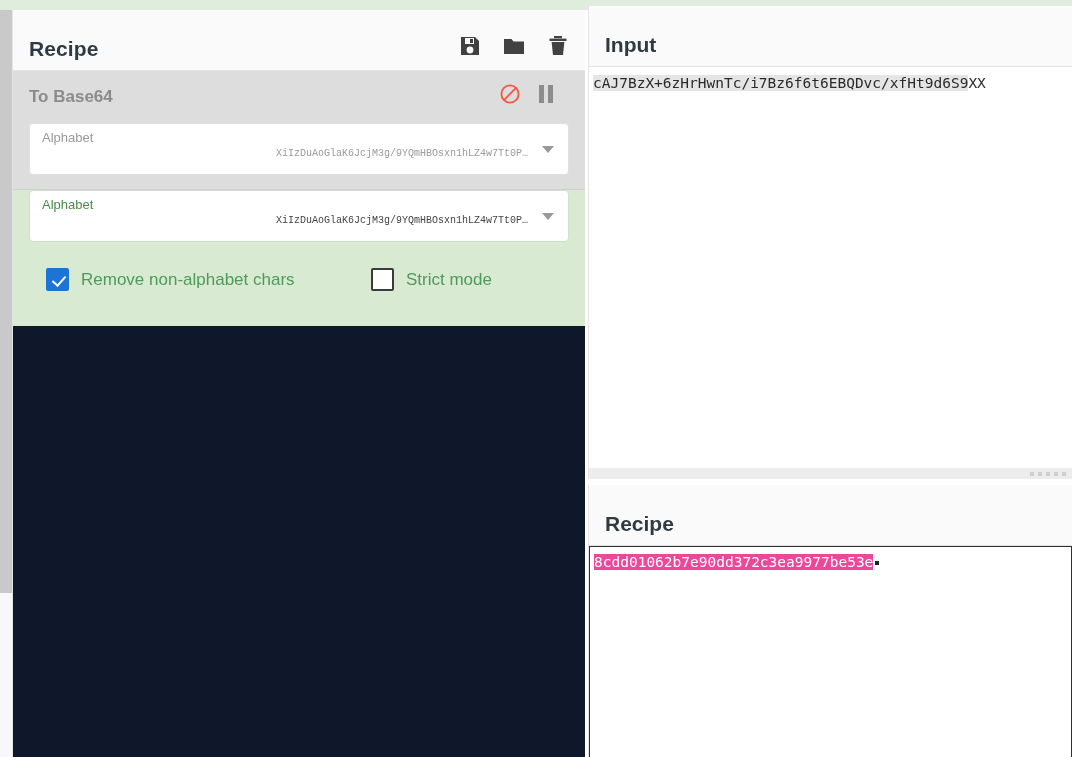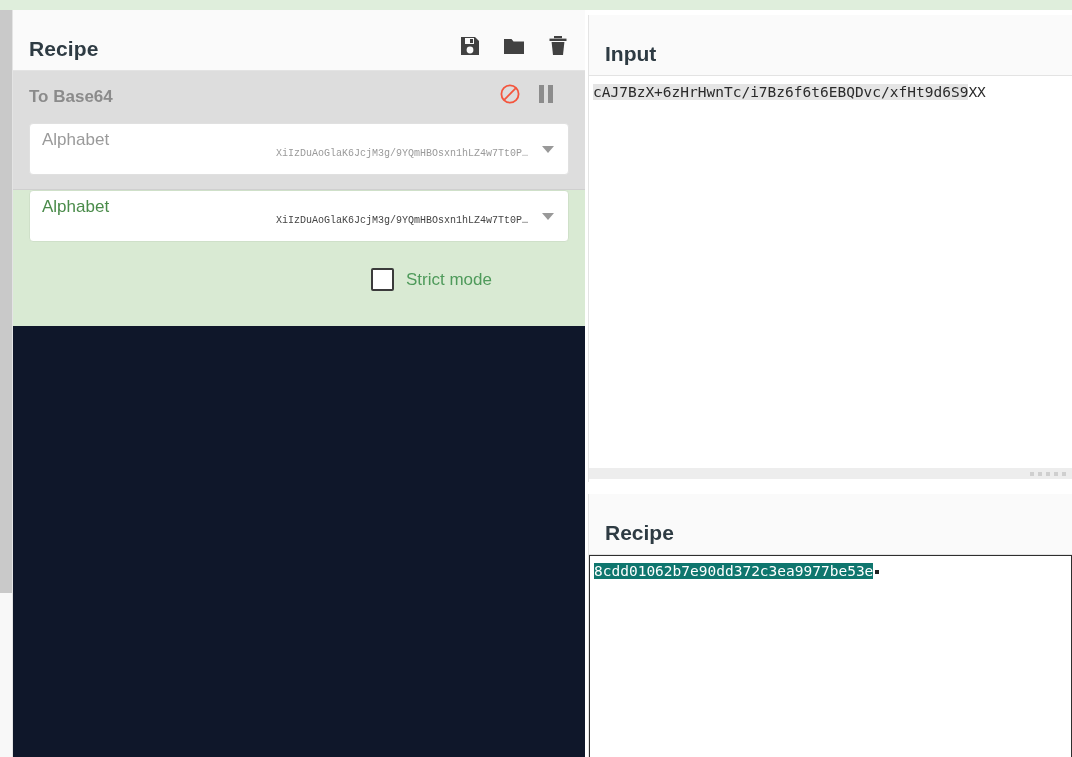--- a/index.html
+++ b/index.html
@@ -145,21 +145,21 @@
     border: 1px solid #e0e0e0;
     border-radius: 4px;
     height: 52px;
     margin-bottom: 14px;
     box-sizing: border-box;
   }
   .op.active .arg-field { border-color: #cfe0c9; }
   .arg-label {
     position: absolute;
     left: 12px; top: 6px;
-    font-size: 17px;
+    font-size: 13px;
   }
   .op.disabled .arg-label { color: #9a9a9a; }
   .op.active   .arg-label { color: #4a8b4a; }
   .arg-value {
     position: absolute;
     left: 12px; top: 24px;
     right: 40px;
     font-family: Liberation Mono, monospace;
     font-size: 10px;
     color: #9a9a9a;
@@ -214,21 +214,21 @@
     transform: rotate(42deg);
   }
   .check-label {
     font-size: 17px;
     color: #4e9a5a;
   }
 
   
   .io-col {
     position: absolute;
-    left: 588px; top: 15px;
+    left: 588px; top: 6px;
     width: 484px; height: 625px;
   }
 
   .io-panel {
     position: absolute;
     left: 0;
     width: 484px;
     background: #ffffff;
     box-sizing: border-box;
     overflow: hidden;
@@ -266,21 +266,21 @@
   .output-panel .io-body {
     border-top: 1px solid #2f2f2f;
     border-left: 1px solid #2f2f2f;
     border-right: 1px solid #2f2f2f;
     padding-top: 5px;
   }
   .hl-yellow {
     background: #e5e5e5;
   }
   .hl-select {
-    background: #0f766e;
+    background: #ec4899;
     color: #ffffff;
   }
   .caret-dot {
     display: inline-block;
     width: 4px; height: 4px;
     background: #222;
     vertical-align: 2px;
     margin-left: 2px;
   }
 
@@ -381,20 +381,24 @@
 
   <div class="op active">
 
     <div class="arg-field">
       <div class="arg-label">Alphabet</div>
       <div class="arg-value">XiIzDuAoGlaK6JcjM3g/9YQmHBOsxn1hLZ4w7Tt0P…</div>
       <div class="arg-caret"></div>
     </div>
 
     <div class="checks-row">
+      <label class="check c1">
+        <span class="cbox checked"></span>
+        <span class="check-label">Remove non-alphabet chars</span>
+      </label>
       <label class="check c2">
         <span class="cbox"></span>
         <span class="check-label">Strict mode</span>
       </label>
     </div>
   </div>
 
 </div>
 
 <div class="io-col">

